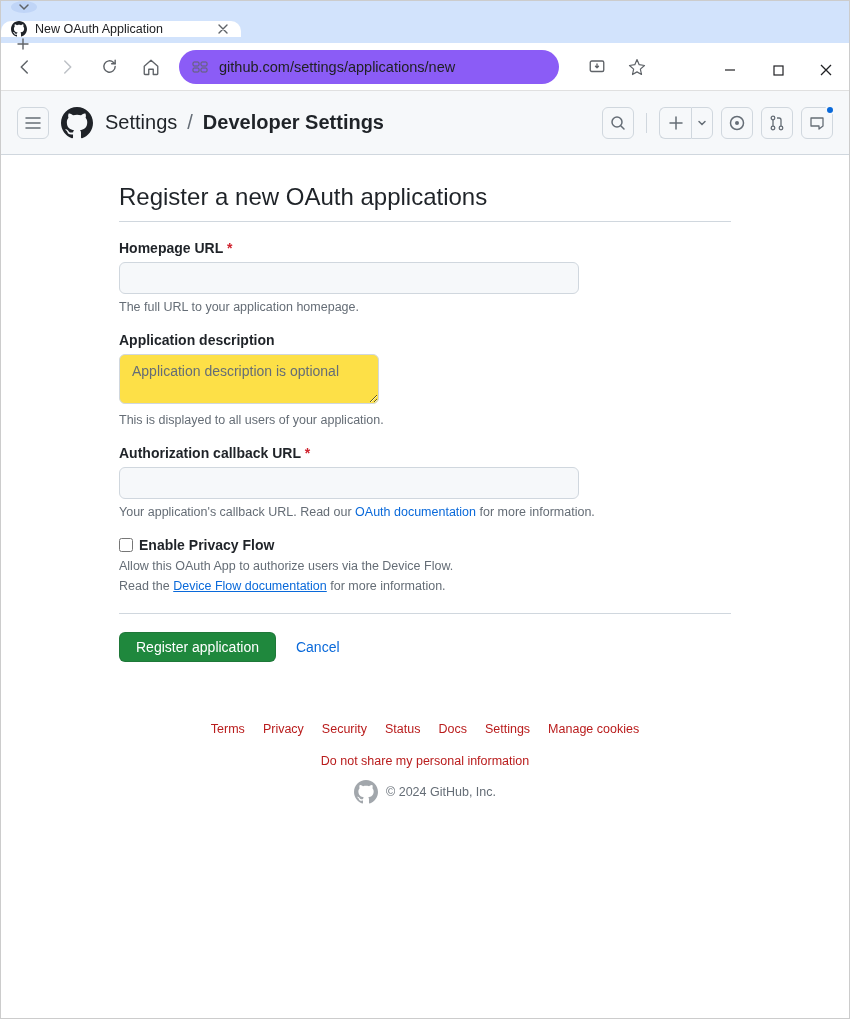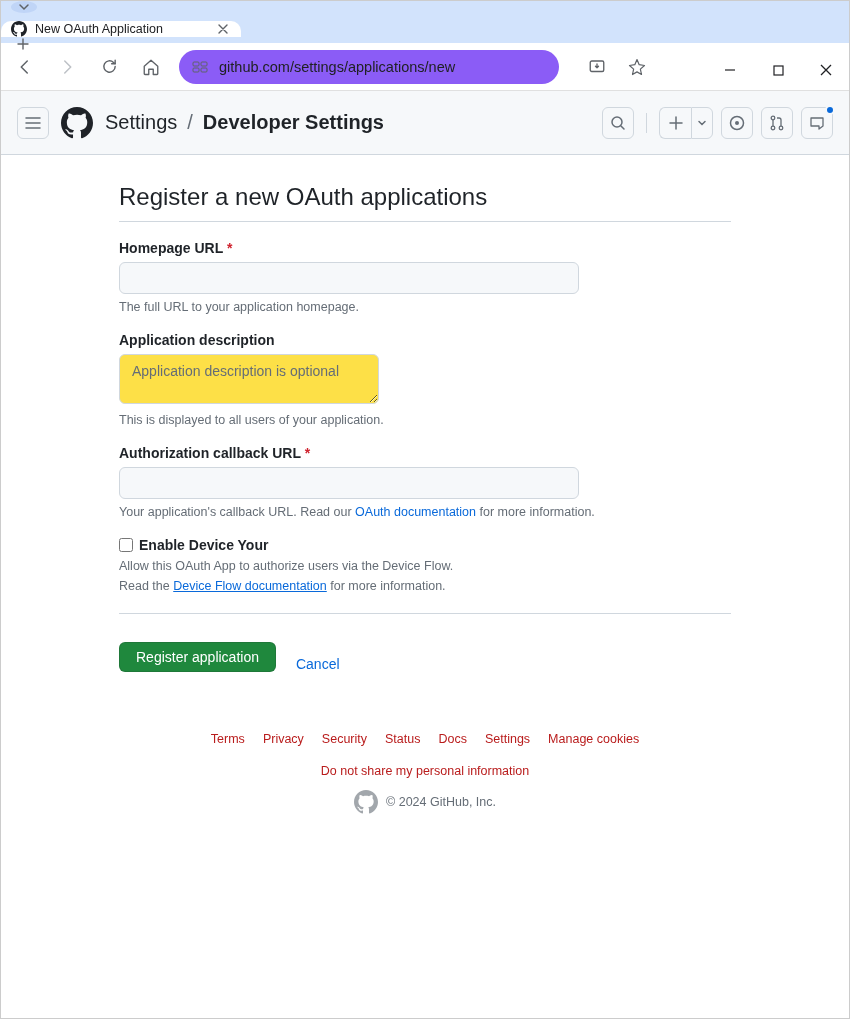--- a/index.html
+++ b/index.html
@@ -54,21 +54,21 @@
   .required-star { color:#cf222e; }
   .form-input { width:100%; max-width: 460px; padding: 6px 12px; font-size:14px; border:1px solid #d0d7de; border-radius:6px; background:#f6f8fa; height:32px; }
   .form-textarea { width:260px; height:50px; padding:8px 12px; font-size:14px; border:1px solid #d0d7de; border-radius:6px; background:#fde047; resize: both; font-family: inherit; }
   .form-textarea::placeholder { color:#656d76; }
   .help-text { font-size:12.5px; color:#656d76; margin-top:6px; }
   .help-text a { color:#0969da; text-decoration:none; cursor:pointer; }
   .help-text a.underline { text-decoration: underline; }
   .checkbox-row { display:flex; align-items:center; gap:6px; }
   .checkbox-row input { width:14px; height:14px; }
   .checkbox-label { font-weight:600; font-size:14px; }
-  .actions { border-top:1px solid #d0d7de; margin-top:20px; padding-top:28px; display:flex; align-items:flex-end; gap:20px; }
+  .actions { border-top:1px solid #d0d7de; margin-top:20px; padding-top:18px; display:flex; align-items:center; gap:20px; }
   .btn-primary { background:#1f883d; color:#fff; border:1px solid rgba(31,35,40,.15); border-radius:6px; padding: 6px 16px; font-size:14px; font-weight:500; cursor:pointer; }
   .btn-cancel { color:#0969da; font-size:14px; cursor:pointer; background:none; border:none; }
 
   
   .footer { margin-top: 60px; text-align:center; }
   .footer-links { display:flex; justify-content:center; gap:18px; font-size:12.5px; color:#b91c1c; flex-wrap: wrap; }
   .footer-links span { cursor:pointer; }
   .footer-copy { margin-top:12px; display:flex; justify-content:center; align-items:center; gap:8px; font-size:12.5px; color:#656d76; }
   .footer-logo { width:24px; height:24px; opacity:.6; }
   svg { display:block; }
@@ -244,21 +244,21 @@
 
   <div class="form-group">
     <label class="form-label"><span>Authorization callback URL</span> <span class="required-star">*</span></label>
     <input class="form-input" type="text" style="">
     <div class="help-text"><span>Your application's callback URL. Read our </span><a>OAuth documentation</a><span> for more information.</span></div>
   </div>
 
   <div class="form-group">
     <div class="checkbox-row">
       <input type="checkbox" style="">
-      <span class="checkbox-label">Enable Device Your</span>
+      <span class="checkbox-label">Enable Privacy Flow</span>
     </div>
     <div class="help-text">Allow this OAuth App to authorize users via the Device Flow.</div>
     <div class="help-text"><span>Read the </span><a class="underline">Device Flow documentation</a><span> for more information.</span></div>
   </div>
 
   <div class="actions">
     <button class="btn-primary">Register application</button>
     <button class="btn-cancel">Cancel</button>
   </div>
 

